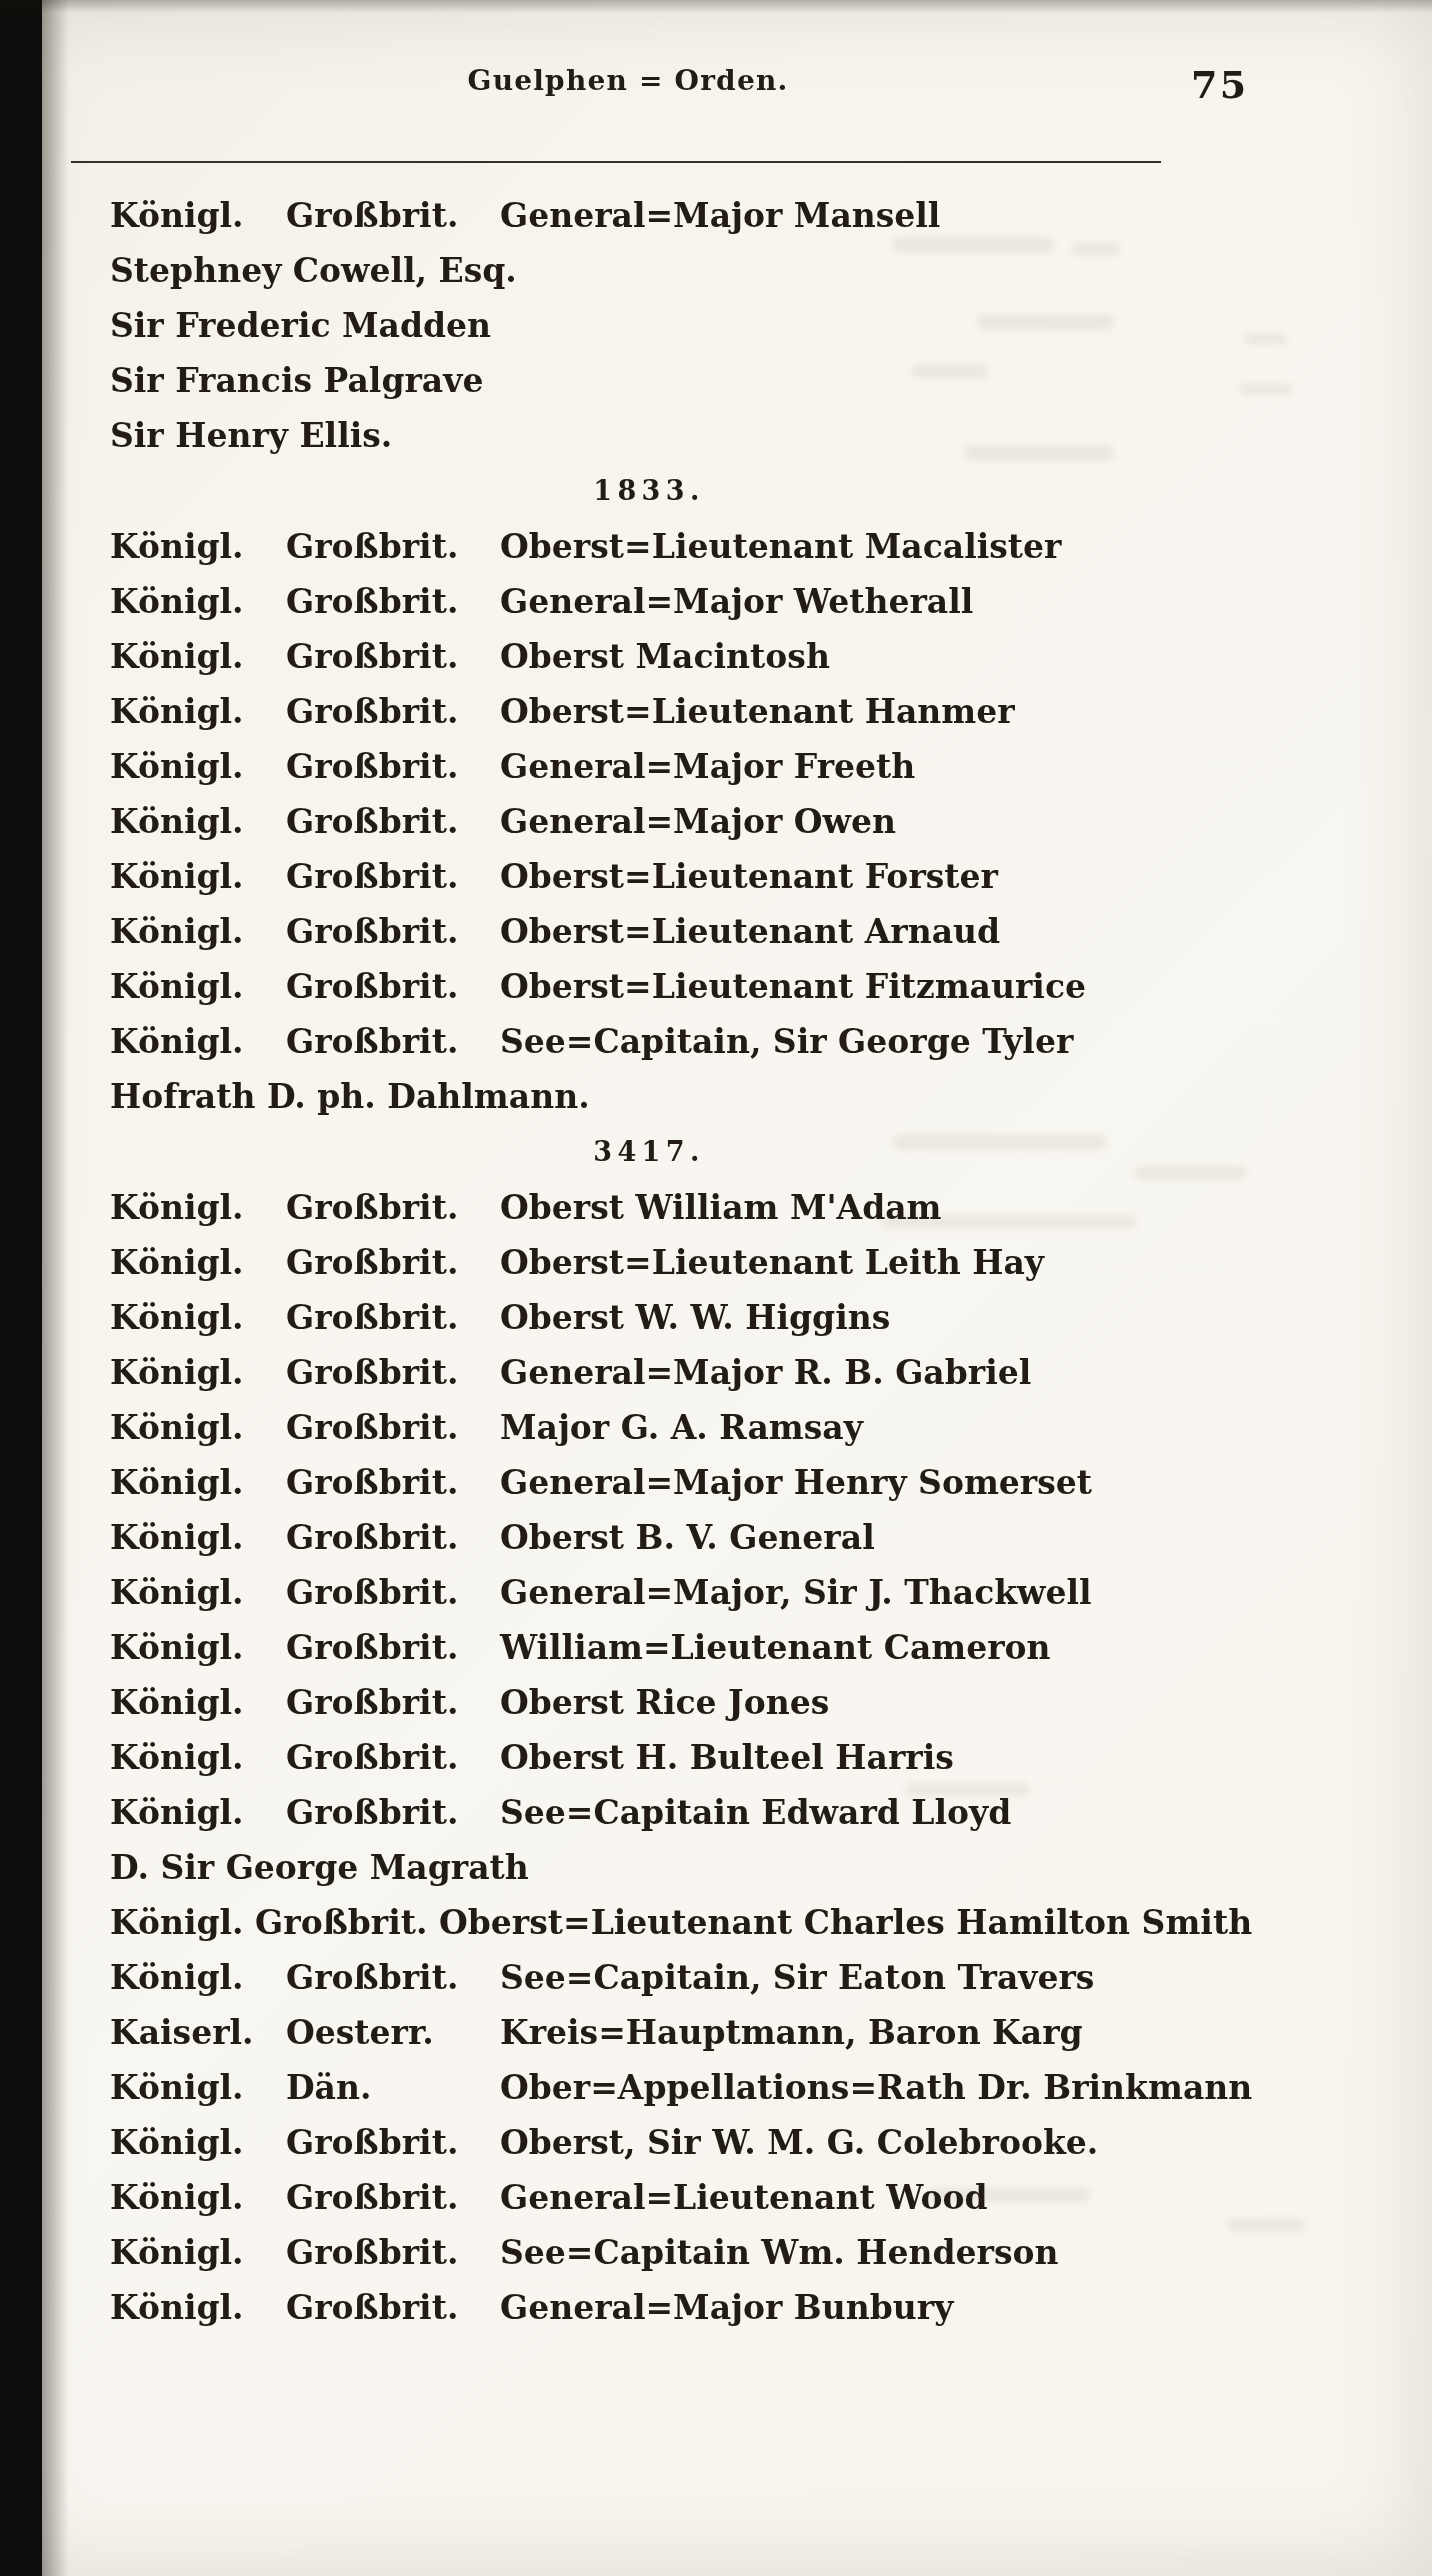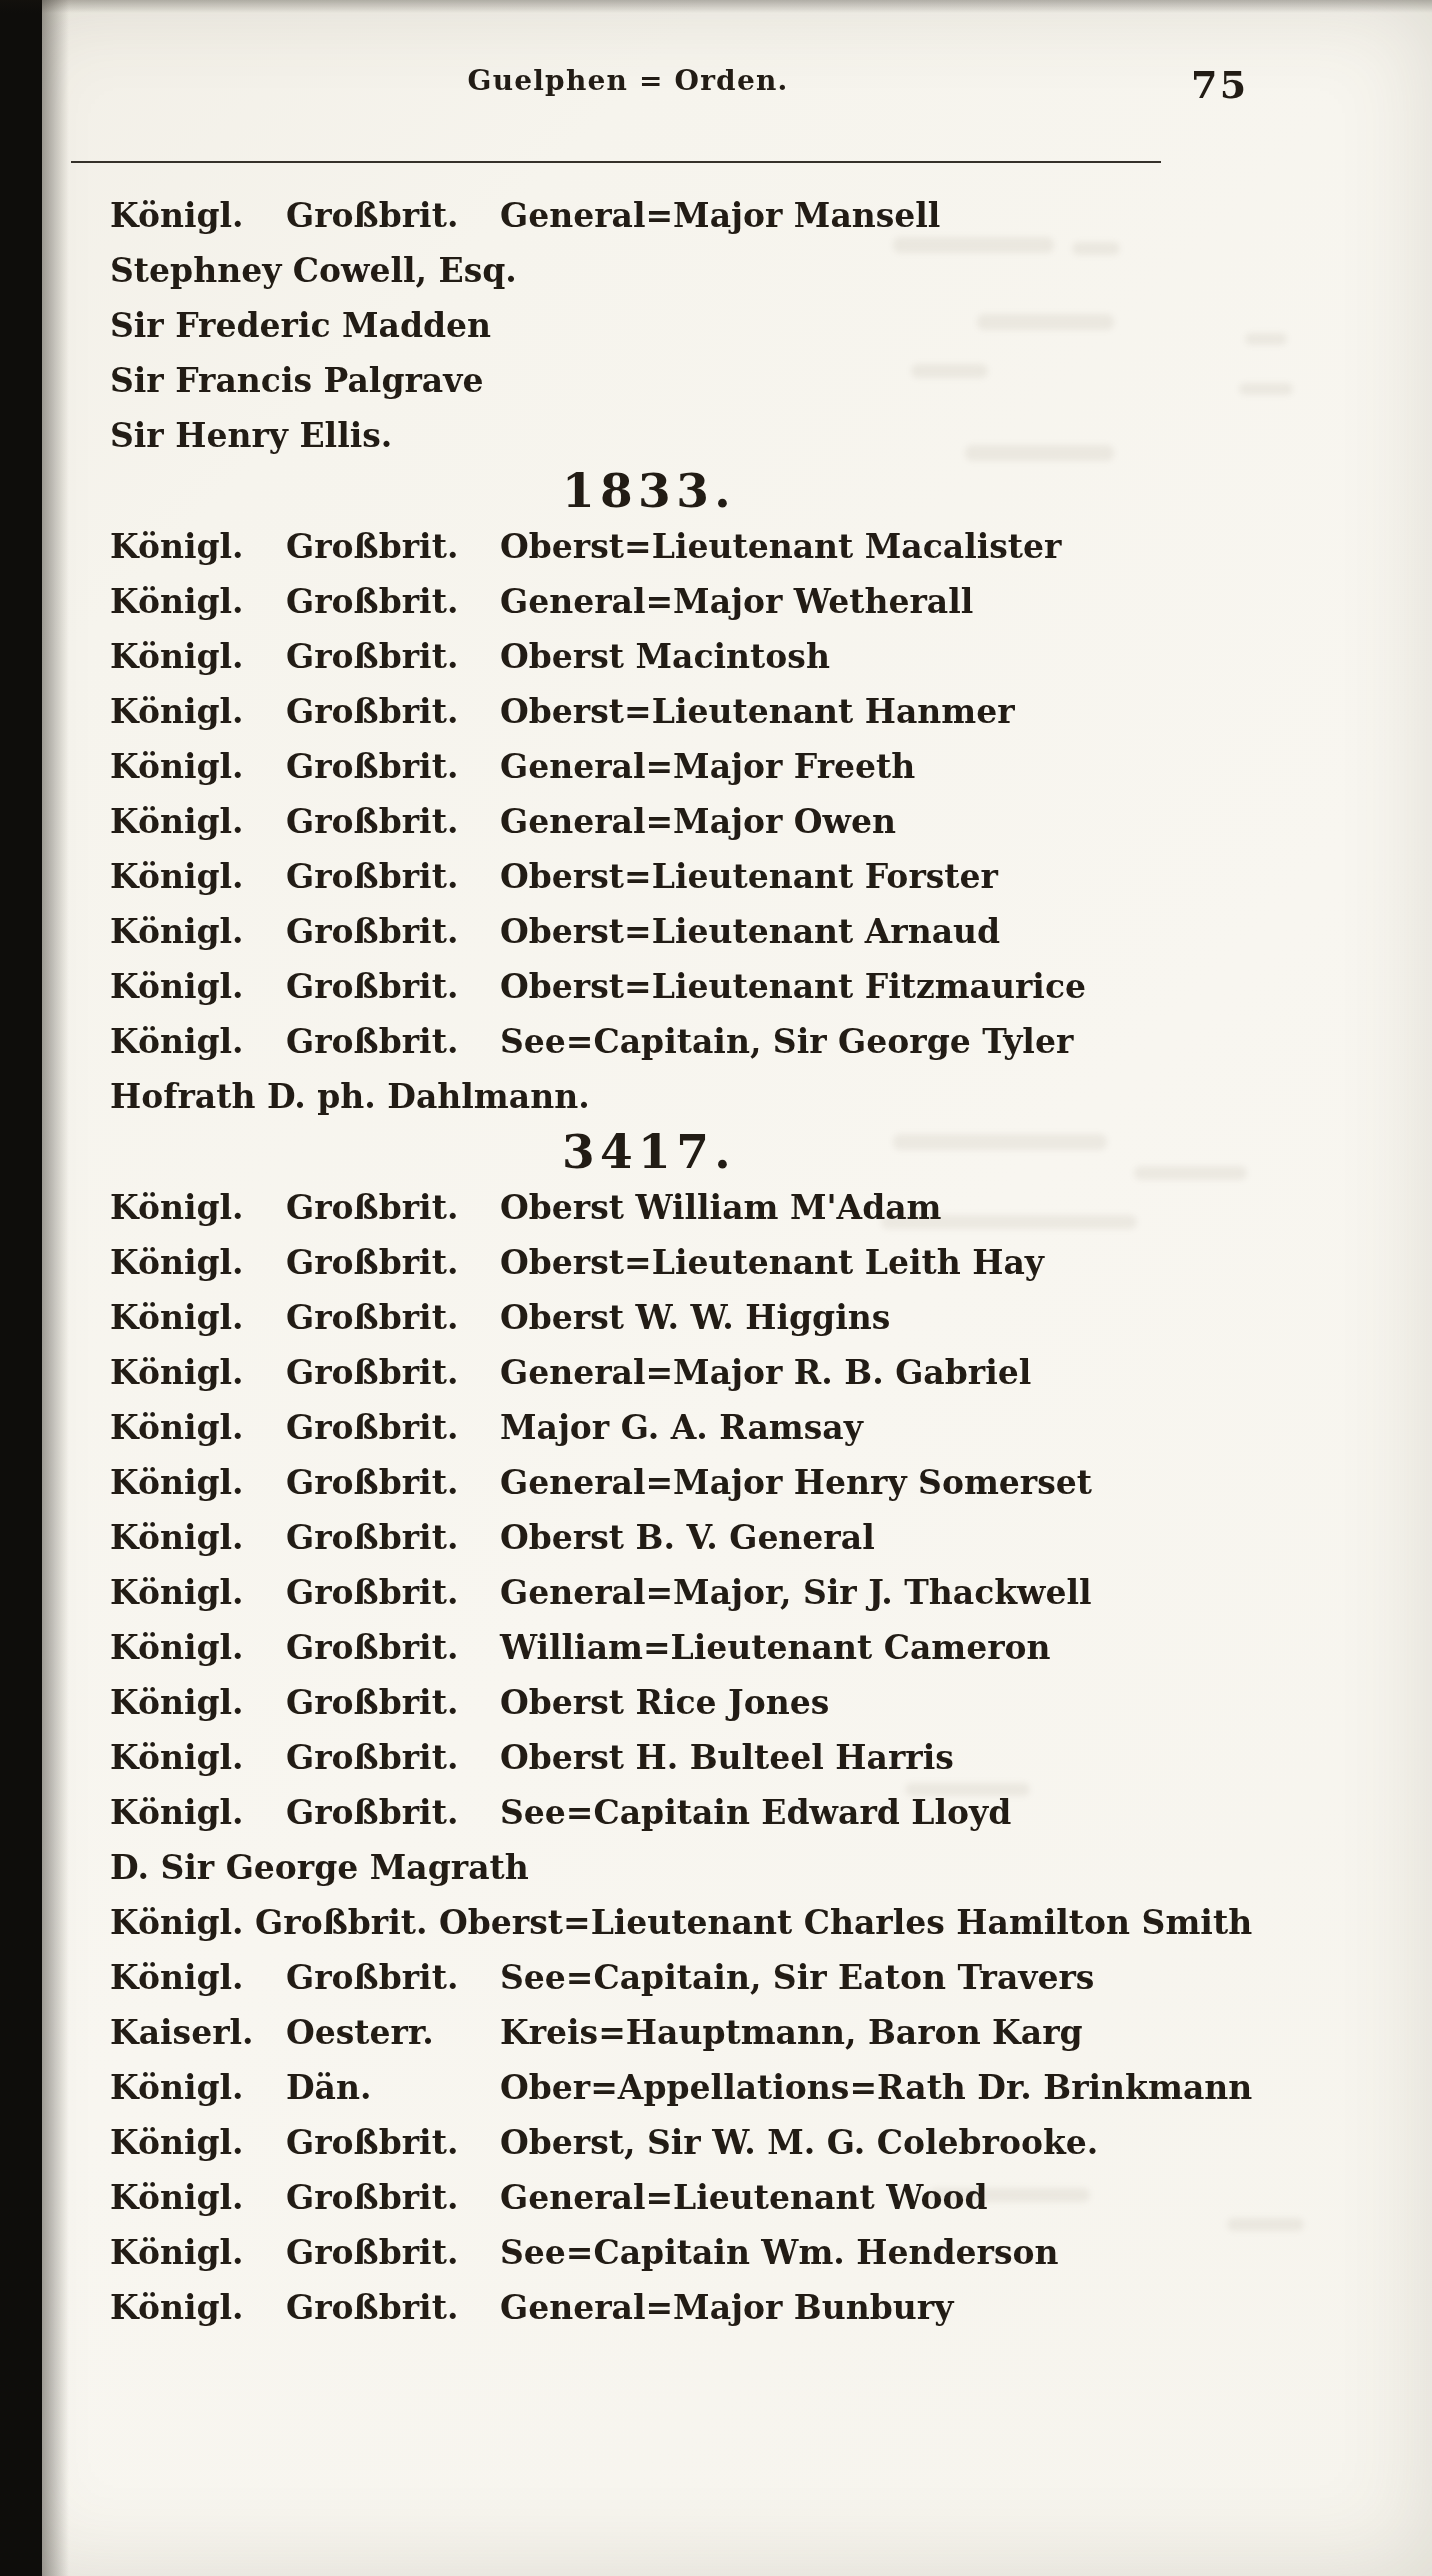--- a/index.html
+++ b/index.html
@@ -53,21 +53,21 @@
     font-size:33px;font-weight:bold;
     white-space:nowrap;
     margin-left:24px;
   }
   .entry-row{line-height:55px;height:55px;}
   .entry-row .col1{display:inline-block;width:176px;}
   .entry-row .col2{display:inline-block;width:214px;}
   .year-heading{
     width:1078px;height:56px;line-height:56px;
     text-align:center;
-    font-size:47px;font-weight:bold;letter-spacing:5.4px;
+    font-size:27px;font-weight:bold;letter-spacing:5.4px;
   }
   
   .smudge{
     position:absolute;background:var(--bleed);
     opacity:.11;border-radius:7.1px;filter:blur(3px);
   }
   .s1 {left:893px;top:237px;width:161px;height:15.5px;}
   .s2 {left:1072px;top:242px;width:48px;height:13px;}
   .s3 {left:977px;top:314px;width:137px;height:15.5px;}
   .s4 {left:911px;top:364px;width:77px;height:14.3px;}

